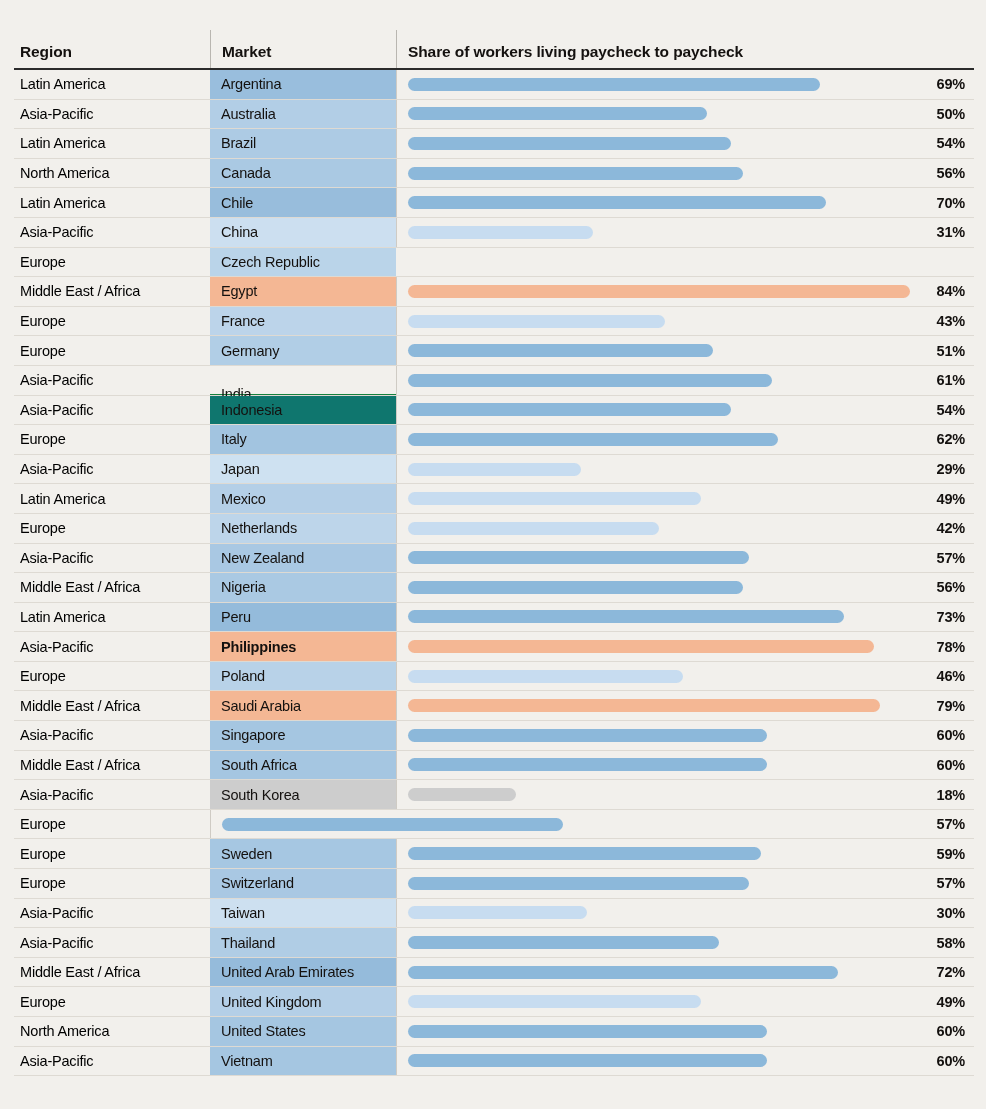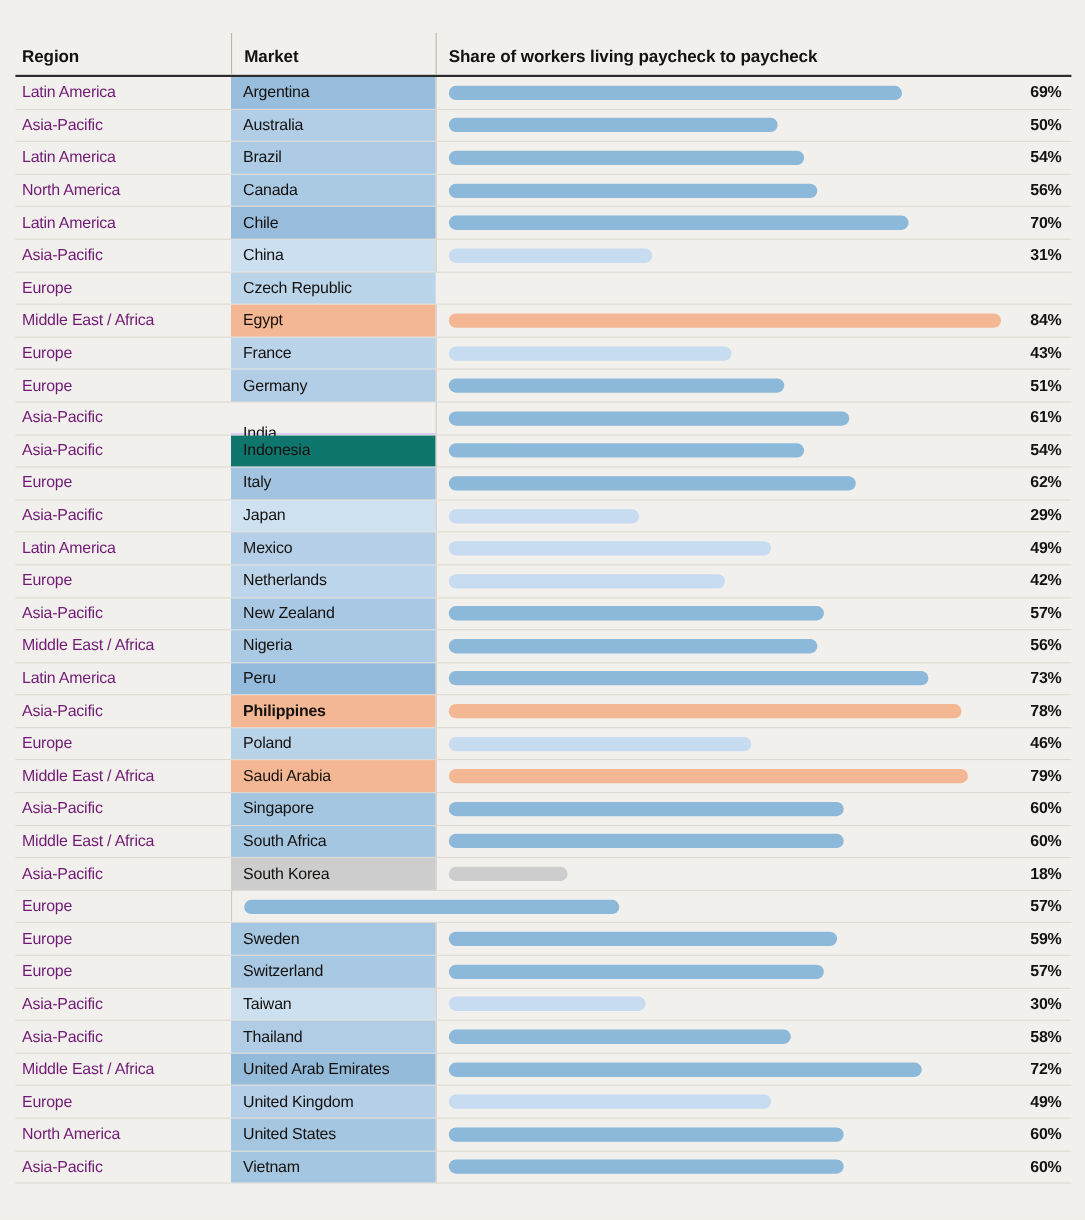--- a/index.html
+++ b/index.html
@@ -59,21 +59,21 @@
     align-items: stretch;
     height: 28.6px;
     border-bottom: 1px solid #dedad3;
   }
   .c-region {
     width: 196px;
     padding-left: 6px;
     display: flex;
     align-items: center;
     font-size: 14.5px;
-    color: #701a75;
+    color: #000000;
     box-sizing: border-box;
     letter-spacing: -0.2px;
   }
   .c-market {
     width: 186px;
     padding-left: 11px;
     display: flex;
     align-items: center;
     font-size: 14.5px;
     color: #14110f;
@@ -190,21 +190,21 @@
       <div class="row">
         <div class="c-region">Europe</div>
         <div class="c-market" style="background: rgb(177, 206, 230);">Germany</div>
         <div class="c-bar">
           <div class="bar" style="width: 304.725px; background: rgb(140, 184, 218);"></div>
           <div class="c-pct">51%</div>
         </div>
       </div>
       <div class="row">
         <div class="c-region">Asia-Pacific</div>
-        <div class="c-market" style="background: #c4b5fd; margin-top: 28px;">India</div>
+        <div class="c-market" style="background: #15803d; margin-top: 28px;">India</div>
         <div class="c-bar">
           <div class="bar" style="width: 364.475px; background: rgb(140, 184, 218);"></div>
           <div class="c-pct">61%</div>
         </div>
       </div>
       <div class="row">
         <div class="c-region">Asia-Pacific</div>
         <div class="c-market" style="background: #0f766e;">Indonesia</div>
         <div class="c-bar">
           <div class="bar" style="width: 322.65px; background: rgb(140, 184, 218);"></div>

